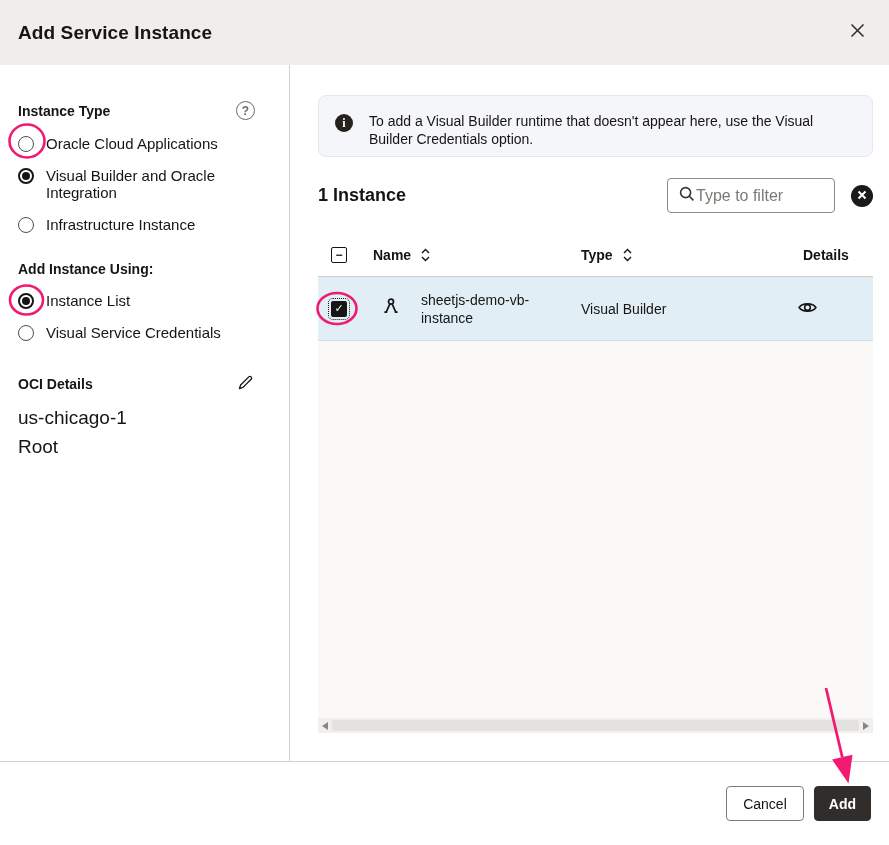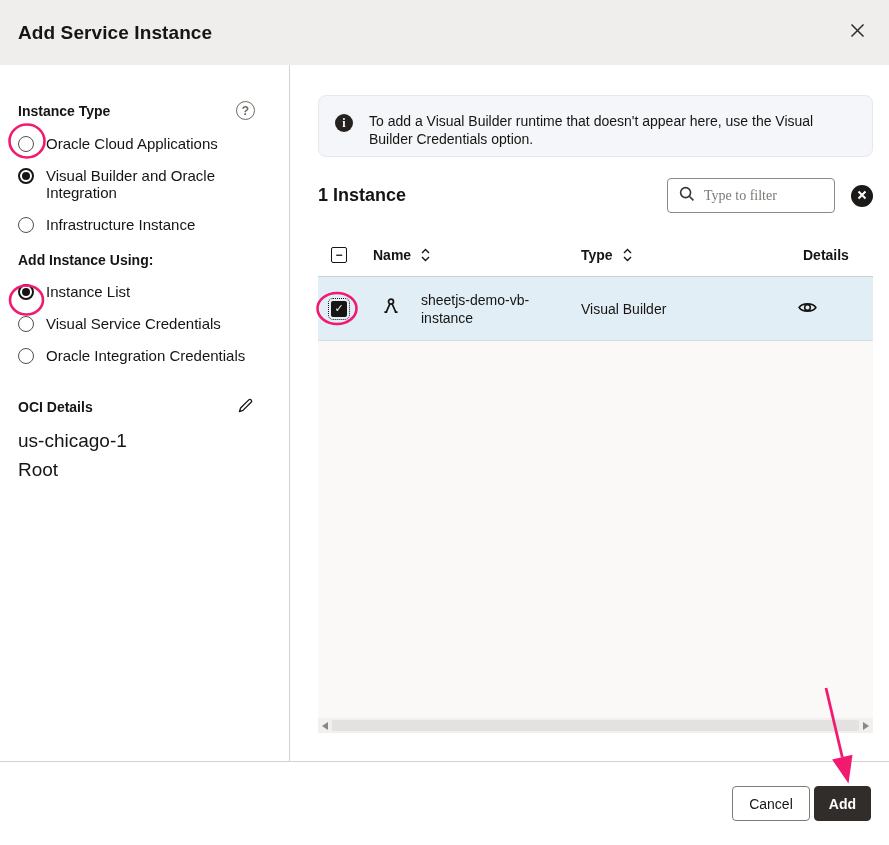--- a/index.html
+++ b/index.html
@@ -21,21 +21,21 @@
   .help-icon { width:19px; height:19px; border:1.5px solid #6e6963; border-radius:50%;
                display:flex; align-items:center; justify-content:center; font-size:12px; font-weight:600;
                color:#6e6963; cursor:pointer; }
   .radio-row { display:flex; align-items:flex-start; margin-top:15px; cursor:pointer; }
   .radio { flex:0 0 16px; width:16px; height:16px; border:1.5px solid #524e49; border-radius:50%;
            margin-top:1px; position:relative; background:#fff; }
   .radio.selected { border-color:#161513; border-width:2px; }
   .radio.selected::after { content:""; position:absolute; left:50%; top:50%; width:8px; height:8px;
            margin:-4px 0 0 -4px; border-radius:50%; background:#161513; }
   .radio-label { font-size:15px; line-height:17px; margin-left:12px; }
-  .side-gap { margin-top:19px; }
+  .side-gap { margin-top:28px; }
   .oci-head { margin-top:33px; }
   .edit-btn { background:none; border:none; cursor:pointer; width:20px; height:20px; display:flex;
               align-items:center; justify-content:center; }
   .oci-val { font-size:19px; }
   .oci-val.first { margin-top:13px; }
   .oci-val.second { margin-top:7px; }
 
   
   .main { position:absolute; top:65px; left:291px; right:0; bottom:84px; background:#fff;
           padding:30px 16px 0 27px; display:flex; flex-direction:column; }
@@ -44,22 +44,22 @@
   .info-icon { flex:0 0 18px; width:18px; height:18px; border-radius:50%; background:#24211e; color:#fff;
                display:flex; align-items:center; justify-content:center; font-size:12px; font-weight:bold;
                margin-top:5px; font-family:"Liberation Serif", serif; }
   .banner-text { font-size:14px; line-height:18px; margin-left:16px; max-width:472px; padding-top:3px; }
 
   .heading-row { display:flex; align-items:center; margin-top:21px; height:35px; }
   .count-heading { font-size:18px; font-weight:bold; }
   .spacer { flex:1; }
   .search-box { width:168px; height:35px; border:1px solid #8e8984; border-radius:4px; background:#fff;
                 display:flex; align-items:center; padding:0 8px 0 10px; }
-  .search-input { border:none; outline:none; width:118px; font-size:14px; margin-left:8px;
-                  font-family:Liberation Serif, serif; color:#161513; background:transparent; }
+  .search-input { border:none; outline:none; width:118px; font-size:16px; margin-left:0;
+                  font-family:Liberation Sans, sans-serif; color:#161513; background:transparent; }
   .search-input::placeholder { color:#7d7873; }
   .clear-btn { width:22px; height:22px; border-radius:50%; background:#1c1a18; border:none; cursor:pointer;
                display:flex; align-items:center; justify-content:center; margin-left:16px; }
 
   
   .table { margin-top:20px; flex:1; display:flex; flex-direction:column; margin-bottom:28px; min-height:0; }
   .t-head { display:grid; grid-template-columns:42px 208px 222px 1fr; height:44px; align-items:center;
             border-bottom:1px solid #d2cfcb; background:#fff; }
   .t-head .hcell { display:flex; align-items:center; font-size:14px; font-weight:bold; padding-left:13px; cursor:pointer; }
   .t-head .hcell.cb { justify-content:center; padding-left:0; }
@@ -85,21 +85,21 @@
                  justify-content:space-between; padding:0 4px; cursor:pointer; }
   .scroll-thumb { position:absolute; left:14px; right:14px; top:2px; bottom:2px; background:#e4e2e0;
                   border-radius:2px; }
   .tri { width:0; height:0; border-style:solid; z-index:1; }
   .tri.left  { border-width:4.5px 6px 4.5px 0; border-color:transparent #8b8683 transparent transparent; }
   .tri.right { border-width:4.5px 0 4.5px 6px; border-color:transparent transparent transparent #8b8683; }
 
   
   .footer { position:absolute; left:0; right:0; bottom:0; height:84px; background:#fff;
             border-top:1px solid #d6d1cc; display:flex; align-items:center; justify-content:flex-end;
-            padding-right:18px; gap:4px; }
+            padding-right:18px; gap:10px; }
   .btn { height:35px; border-radius:4px; font-size:14px; font-family:"Liberation Sans", sans-serif; cursor:pointer; }
   .btn-secondary { background:#fff; border:1px solid #7f7a75; padding:0 16px; color:#161513; }
   .btn-primary { background:#312d2a; border:1px solid #312d2a; padding:0 14px; color:#fff; font-weight:600; }
 
   
   .annotations { position:absolute; inset:0; pointer-events:none; z-index:10; }
 </style>
 </head>
 <body>
 
@@ -139,24 +139,20 @@
       <span class="side-label">Add Instance Using:</span>
     </div>
 
     <label class="radio-row">
       <span class="radio selected"></span>
       <span class="radio-label">Instance List</span>
     </label>
     <label class="radio-row">
       <span class="radio"></span>
       <span class="radio-label">Visual Service Credentials</span>
-    </label>
-    <label class="radio-row">
-      <span class="radio"></span>
-      <span class="radio-label">Oracle Integration Credentials</span>
     </label>
 
     <div class="side-section-head oci-head">
       <span class="side-label">OCI Details</span>
       <button class="edit-btn">
         <span>
           <svg width="17" height="17" viewBox="0 0 16 16">
               <path d="M2.3 13.7 L3.4 10.4 L11.1 2.7 a1.55 1.55 0 0 1 2.2 2.2 L5.6 12.6 L2.3 13.7 Z" fill="none" stroke="#161513" stroke-width="1.25" stroke-linejoin="round"></path>
             </svg>
         </span>

